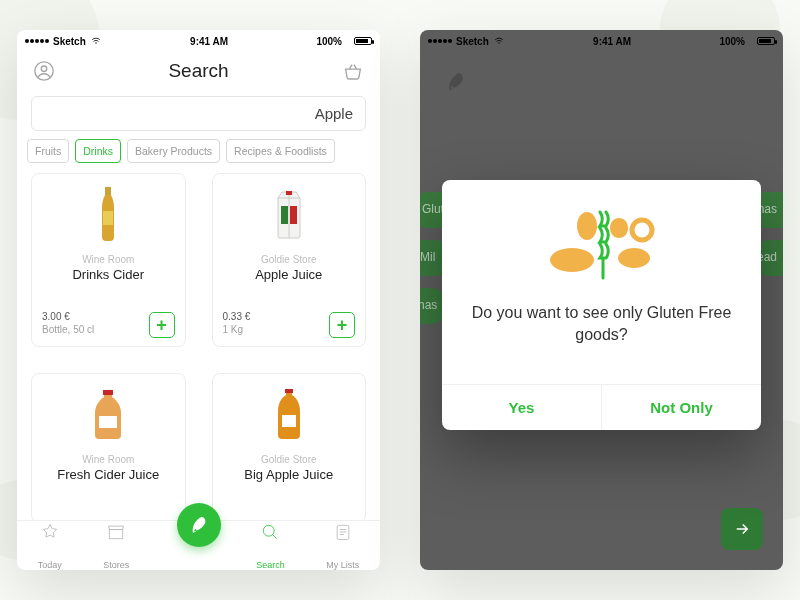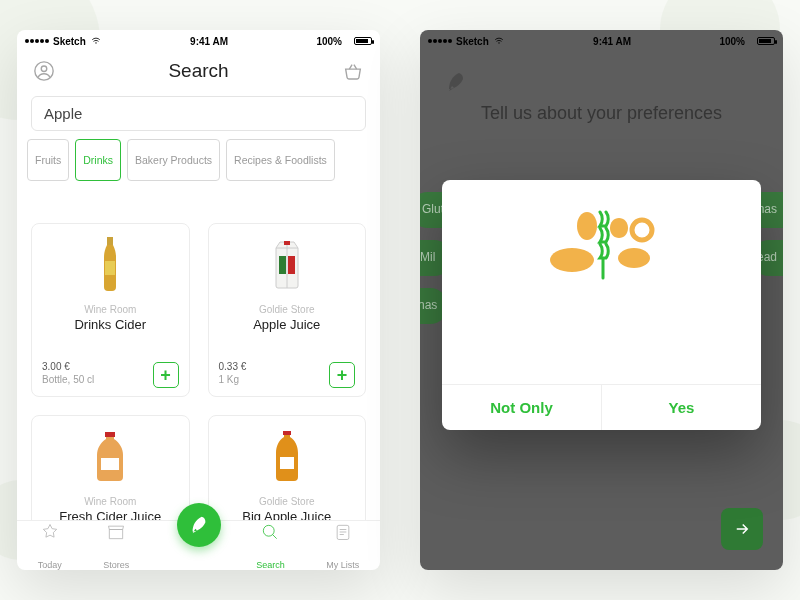--- a/index.html
+++ b/index.html
@@ -57,51 +57,50 @@
   }
   .title { font-size:19px; font-weight:400; color:#222; }
   .icon-btn { width:26px; height:26px; display:flex; align-items:center; justify-content:center; color:#6f6f6f; }
   .icon-btn svg { width:22px; height:22px; stroke:#a6a6a6; }
 
   .search-box {
     margin: 8px 14px 8px;
     border:1px solid #e4e4e4;
     border-radius:6px;
     padding:8px 12px;
-    text-align:left;
+    text-align:right;
     font-size:15px;
     color:#444;
   }
   .filters {
     display:flex;
     gap:6px;
     padding:0 10px 10px;
     overflow:hidden;
   }
   .chip {
     border:1px solid #d8d8d8;
     border-radius:4px;
-    padding:14px 7px;
+    padding:5px 7px;
     font-size:10.5px;
     color:#9a9a9a;
     white-space:nowrap;
   }
   .chip.active {
     border-color:#2fbf3a;
     color:#2fbf3a;
   }
 
   .grid {
     flex:1;
     display:grid;
     grid-template-columns: 1fr 1fr;
-    gap:18px;
+    gap:26px;
     padding: 0 14px 8px;
     overflow:hidden;
-    margin-top:32px;
   }
   .card {
     border:1px solid #ececec;
     border-radius:8px;
     padding:10px 10px 8px;
     display:flex;
     flex-direction:column;
     align-items:center;
     position:relative;
     height:174px;
@@ -435,21 +434,20 @@
           <span class="right">
             <span>100%</span>
             <span class="battery">
                 <span class="fill"></span>
               </span>
           </span>
         </div>
         <div class="rocket"><svg viewBox="0 0 24 24">
               <path d="M5 19c0-6 3-13 10-16 3 1 4 3 4 6-3 7-10 10-14 10zM8 16l-3 5 5-3"></path>
             </svg></div>
-        <div class="prefs-title">Tell us about your preferences</div>
         <div class="pill" style="left:-10px; top:162px; width:50px; color:#b9d2ba; font-size:12px; padding:10px 4px 0 12px;"><span>Glut</span></div>
         <div class="pill" style="left:-18px; top:210px; width:50px; color:#b9d2ba; font-size:12px; padding:10px 4px 0 18px;"><span>Mil</span></div>
         <div class="pill" style="left:-22px; top:258px; width:50px; color:#b9d2ba; font-size:12px; padding:10px 4px 0 20px;"><span>nas</span></div>
         <div class="pill" style="right:-18px; top:162px; width:56px; color:#b9d2ba; font-size:12px; padding:10px 0 0 6px;"><span>anas</span></div>
         <div class="pill" style="right:-24px; top:210px; width:56px; color:#b9d2ba; font-size:12px; padding:10px 0 0 6px;"><span>ead</span></div>
         <div class="fab-next">
           <svg width="18" height="18" viewBox="0 0 24 24" fill="none" stroke="#fff" stroke-width="2">
               <path d="M5 12h14M13 6l6 6-6 6"></path>
             </svg>
         </div>
@@ -459,20 +457,21 @@
         <div class="illus">
           <svg width="120" height="90" viewBox="0 0 120 90">
             <ellipse cx="30" cy="60" rx="22" ry="12" fill="#f2b24a"></ellipse>
             <ellipse cx="92" cy="58" rx="16" ry="10" fill="#f2b24a"></ellipse>
             <circle cx="100" cy="30" r="10" fill="none" stroke="#f2b24a" stroke-width="5"></circle>
             <path d="M58 12c3 4 3 10 0 14l6 0c3-4 3-10 0-14M58 28c3 4 3 10 0 14l6 0c3-4 3-10 0-14M58 44c3 4 3 10 0 14l6 0c3-4 3-10 0-14M61 58v20" stroke="#2fbf3a" stroke-width="3" fill="none" stroke-linecap="round"></path>
             <path d="M77 18c5 0 9 4 9 10s-4 10-9 10-9-4-9-10 4-10 9-10z" fill="#f2b24a"></path>
             <ellipse cx="45" cy="26" rx="10" ry="14" fill="#f2b24a"></ellipse>
           </svg>
         </div>
+        <div class="question">Do you want to see only Gluten Free goods?</div>
         <div class="buttons">
+          <div class="btn">Yes</div>
           <div class="btn">Not Only</div>
-          <div class="btn">Yes</div>
         </div>
       </div>
     </div>
   </div>
 </div>
 
 </body></html>

